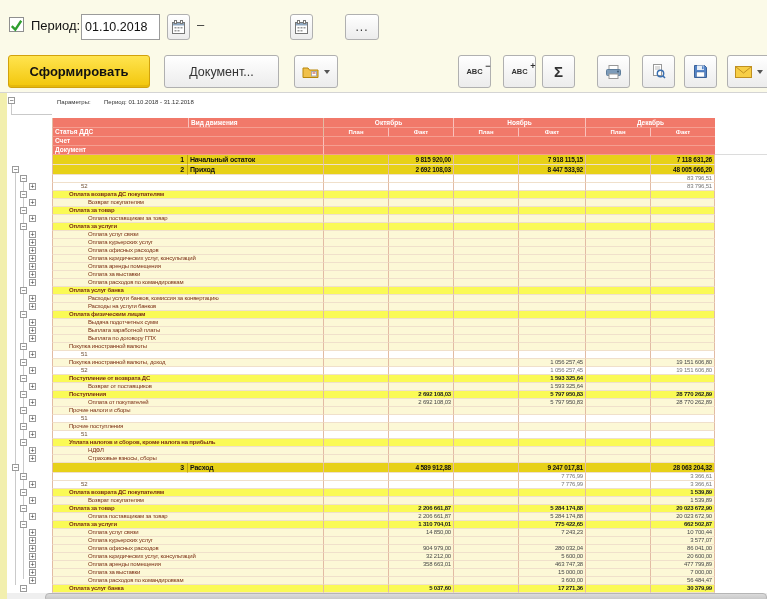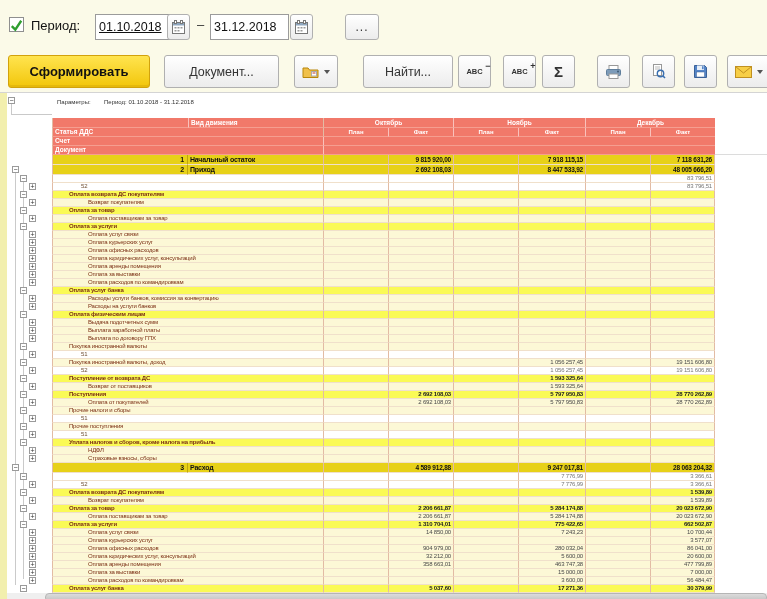--- a/index.html
+++ b/index.html
@@ -5,21 +5,21 @@
   html,body{margin:0;padding:0;}
   .screen{position:relative;width:767px;height:599px;background:#FBFAE8;overflow:hidden;
           font-family:"Liberation Sans","DejaVu Sans",sans-serif;}
   
   .toolbar{position:absolute;left:0;top:0;width:767px;height:92px;border-radius:24px;}
   .tsep{position:absolute;left:0;top:92px;width:767px;height:1px;background:#D4D4D4;}
   .chk{position:absolute;left:9px;top:17px;width:15px;height:15px;border:1px solid #8F8F8F;background:#fff;box-sizing:border-box;}
   .plabel{position:absolute;left:31px;top:18px;font-size:13px;color:#111;}
   .dinput{position:absolute;top:14px;width:79px;height:26px;box-sizing:border-box;border:1px solid #9B9B9B;
           background:#fff;font-size:12.5px;color:#111;padding:0 3px;font-family:inherit;}
-  .din1{left:95px;text-decoration:underline;} .din2{left:210px;}
+  .din1{left:81px;} .din2{left:210px;}
   .dash{position:absolute;left:197px;top:17px;font-size:13px;color:#333;}
   .btn{position:absolute;box-sizing:border-box;border:1px solid #B0B0B0;border-radius:3px;
        background:linear-gradient(#FFFFFF,#ECECEC);display:flex;align-items:center;justify-content:center;color:#333;}
   .calb{top:14px;width:23px;height:26px;}
   .calb1{left:167px;} .calb2{left:290px;}
   .moreb{left:345px;top:14px;width:34px;height:26px;font-size:12px;letter-spacing:1px;}
   .r2{top:55px;height:33px;}
   .bgen{left:8px;width:142px;background:linear-gradient(#FFE44F,#F2C60B);border-color:#D2A20C;
         font-weight:bold;font-size:13px;color:#111;box-shadow:inset 0 -2px #E5B90C;}
   .bset{left:164px;width:115px;font-size:12.5px;}
@@ -108,21 +108,20 @@
           <g fill="#9A9A9A">
             <rect x="2.5" y="7" width="2" height="1.5"></rect>
             <rect x="5.5" y="7" width="2" height="1.5"></rect>
             <rect x="8.5" y="7" width="2" height="1.5"></rect>
             <rect x="2.5" y="10" width="2" height="1.5"></rect>
             <rect x="5.5" y="10" width="2" height="1.5"></rect>
           </g>
         </svg>
     </span>
     <span class="dash">–</span>
-    <input class="dinput din2" readonly="" value="31.12.2018" style="">
     <span class="btn calb calb2">
       <svg width="13" height="14" viewBox="0 0 13 14">
           <rect x="0.5" y="2.5" width="12" height="11" fill="#fff" stroke="#777"></rect>
           <rect x="1" y="3" width="11" height="2.5" fill="#8FA7C0"></rect>
           <rect x="2.5" y="0.5" width="2" height="3" fill="#fff" stroke="#777"></rect>
           <rect x="8.5" y="0.5" width="2" height="3" fill="#fff" stroke="#777"></rect>
           <g fill="#9A9A9A">
             <rect x="2.5" y="7" width="2" height="1.5"></rect>
             <rect x="5.5" y="7" width="2" height="1.5"></rect>
             <rect x="8.5" y="7" width="2" height="1.5"></rect>
@@ -136,21 +135,20 @@
     <span class="btn r2 bgen">Сформировать</span>
     <span class="btn r2 bset">Документ...</span>
     <span class="btn r2 bvar">
       <svg width="17" height="13" viewBox="0 0 17 13">
           <path d="M1 3 h5 l1.5 2 H16 v7.5 H1 z" fill="#F0C04A" stroke="#B8860B"></path>
           <rect x="9.5" y="6.5" width="5" height="4.5" fill="#fff" stroke="#AAA"></rect>
           <rect x="10.5" y="7.5" width="3" height="1" fill="#C0392B"></rect>
         </svg>
       <span class="arr"></span>
     </span>
-    <span class="btn r2 bfind">Найти...</span>
     <span class="btn r2 babc1">
       <span class="abcwrap"><span>ABC</span><span class="abcsign">−</span></span>
     </span>
     <span class="btn r2 babc2">
       <span class="abcwrap"><span>ABC</span><span class="abcsign">+</span></span>
     </span>
     <span class="btn r2 bsig">
         <span>Σ</span>
       </span>
     <span class="btn r2 bprn">

